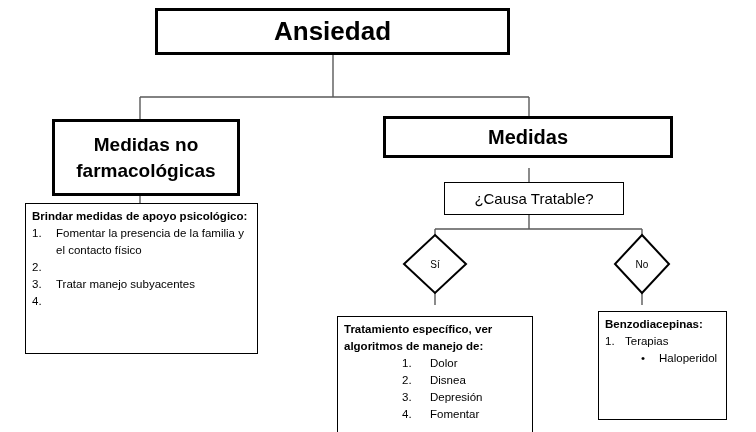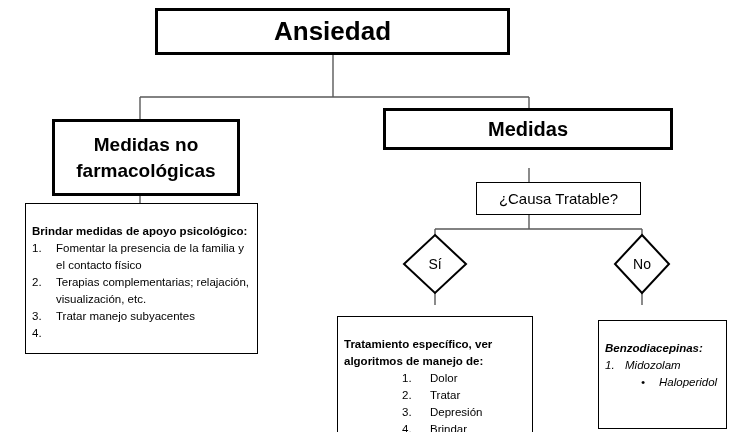--- a/index.html
+++ b/index.html
@@ -24,47 +24,47 @@
     align-items: center;
     justify-content: center;
     text-align: center;
     box-sizing: border-box;
   }
   .thick { border: 3px solid #000000; }
   .thin  { border: 1px solid #000000; }
 
   #ansiedad   { left: 155px; top: 8px;   width: 355px; height: 47px; font-size: 26px; font-weight: bold; }
   #mnf        { left: 52px;  top: 119px; width: 188px; height: 77px; font-size: 19px; font-weight: bold; line-height: 1.35; padding: 0 4px; }
-  #medidas    { left: 383px; top: 108px; width: 290px; height: 42px; font-size: 20px; font-weight: bold; }
-  #causa      { left: 444px; top: 182px; width: 165px; height: 33px; font-size: 15px; margin-left: 32px; }
+  #medidas    { left: 383px; top: 116px; width: 290px; height: 42px; font-size: 20px; font-weight: bold; }
+  #causa      { left: 444px; top: 182px; width: 180px; height: 33px; font-size: 15px; }
 
   .dlabel {
     position: absolute;
     display: flex;
     align-items: center;
     justify-content: center;
-    font-size: 14px;
+    font-size: 10px;
   }
   #si-label { left: 404px; top: 235px; width: 62px; height: 58px; }
   #no-label { left: 615px; top: 235px; width: 54px; height: 58px; }
 
   .detail {
     position: absolute;
     background: #ffffff;
     border: 1px solid #000000;
     box-sizing: border-box;
     font-size: 11.5px;
     line-height: 17px;
     padding: 4px 6px;
   }
   #apoyo       { left: 25px;  top: 203px; width: 233px; height: 151px; }
   #tratamiento { left: 337px; top: 316px; width: 196px; height: 124px; }
-  #benzo       { left: 598px; top: 320px; width: 129px; height: 109px; font-style: italic; }
+  #benzo       { left: 598px; top: 311px; width: 129px; height: 109px; }
 
-  .hdr { font-weight: bold; margin-top: 15px; }
+  .hdr { font-weight: bold; }
   .row { display: flex; }
   .row .num { flex: 0 0 24px; }
   .row .txt { flex: 1; }
   #tratamiento .row { margin-left: 58px; }
   #tratamiento .row .num { flex: 0 0 28px; }
   #benzo .row .num { flex: 0 0 20px; }
   .bullet-row { display: flex; margin-left: 36px; }
   .bullet-row .marker { flex: 0 0 18px; }
 </style>
 </head>
@@ -101,56 +101,55 @@
   <div id="no-label" class="dlabel">No</div>
 
   <div id="apoyo" class="detail">
     <div class="hdr">Brindar medidas de apoyo psicológico:</div>
     <div class="row">
       <span class="num">1.</span>
       <span class="txt">Fomentar la presencia de la familia y el contacto físico</span>
     </div>
     <div class="row">
       <span class="num">2.</span>
-      <span class="txt">Terapias complementarias; relajación, visualización, etc.</span>
     </div>
     <div class="row">
       <span class="num">3.</span>
       <span class="txt">Tratar manejo subyacentes</span>
     </div>
     <div class="row">
       <span class="num">4.</span>
     </div>
   </div>
 
   <div id="tratamiento" class="detail">
     <div class="hdr">Tratamiento específico, ver algoritmos de manejo de:</div>
     <div class="row">
       <span class="num">1.</span>
       <span class="txt">Dolor</span>
     </div>
     <div class="row">
       <span class="num">2.</span>
-      <span class="txt">Tratar</span>
+      <span class="txt">Disnea</span>
     </div>
     <div class="row">
       <span class="num">3.</span>
       <span class="txt">Depresión</span>
     </div>
     <div class="row">
       <span class="num">4.</span>
-      <span class="txt">Brindar</span>
+      <span class="txt">Fomentar</span>
     </div>
   </div>
 
   <div id="benzo" class="detail">
     <div class="hdr">Benzodiacepinas:</div>
     <div class="row">
       <span class="num">1.</span>
-      <span class="txt">Midozolam</span>
+      <span class="txt">Terapias</span>
     </div>
     <div class="bullet-row">
       <span class="marker">•</span>
       <span class="txt">Haloperidol</span>
     </div>
   </div>
 
 </div>
 
 </body></html>

